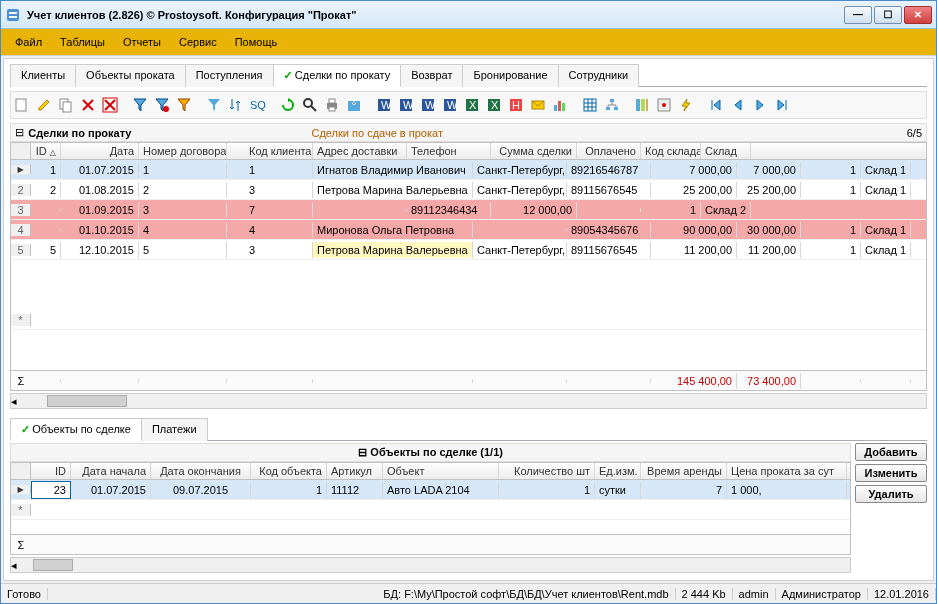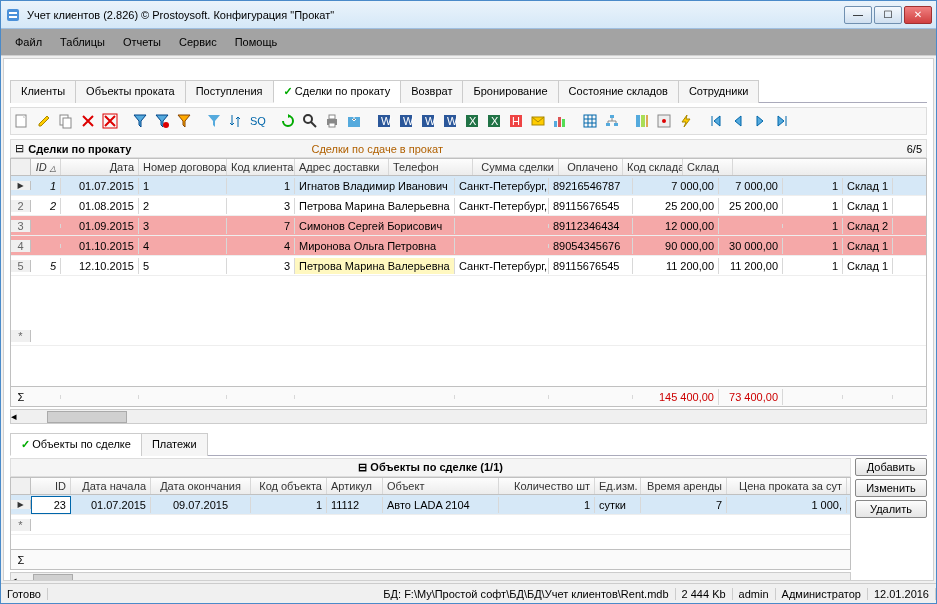--- a/index.html
+++ b/index.html
@@ -1,27 +1,27 @@
 <!DOCTYPE html>
 <html><head>
 <meta charset="utf-8">
 <style>
 * { box-sizing: border-box; margin: 0; padding: 0; font-family: Tahoma, sans-serif; font-size: 11px; }
 body { background: #fff; }
 .window { width: 937px; height: 604px; border: 1px solid #4a8ac9; background: #f0f0f0; position: relative; display: flex; flex-direction: column; }
-.titlebar { height: 28px; background: linear-gradient(#eaf3fb, #d5e8f7); display: flex; align-items: center; padding: 0 4px; border-bottom: 1px solid #a0c0e0; }
+.titlebar { height: 28px; background: linear-gradient(#eaf3fb, #d5e8f7); display: flex; align-items: center; padding: 0 4px; border-bottom: 1px solid #a0c0e0; font-weight: bold; }
 .titlebar .app-icon { width: 16px; height: 16px; margin-right: 6px; }
 .titlebar .title { flex: 1; color: #000; }
 .win-btns { display: flex; gap: 2px; }
 .win-btn { width: 28px; height: 18px; border: 1px solid #7090b0; border-radius: 2px; background: linear-gradient(#f5f9fd, #d0e0f0); display: flex; align-items: center; justify-content: center; font-size: 10px; cursor: pointer; }
 .win-btn.close { background: linear-gradient(#f08080, #d04040); color: #fff; border-color: #a03030; }
-.menubar { height: 22px; background: #a3a3a3; display: flex; align-items: center; padding: 13px 6px; gap: 2px; border-bottom: 1px solid #d0d0d0; }
+.menubar { height: 22px; background: #eab308; display: flex; align-items: center; padding: 13px 6px; gap: 2px; border-bottom: 1px solid #d0d0d0; }
 .menu-item { padding: 2px 8px; cursor: pointer; }
 .content { flex: 1; padding: 4px 6px; display: flex; flex-direction: column; background: #fff; margin: 2px; border: 1px solid #d0d0d0; overflow: hidden; }
-.tabs { display: flex; border-bottom: 1px solid #aab; margin-bottom: 4px; margin-top: 16px; }
+.tabs { display: flex; border-bottom: 1px solid #aab; margin-bottom: 4px; }
 .tab { padding: 4px 10px; border: 1px solid #ccc; border-bottom: none; background: #f5f5f5; cursor: pointer; margin-right: -1px; position: relative; top: 1px; }
 .tab.active { background: #fff; border-bottom: 1px solid #fff; }
 .tab .chk { color: #0a0; margin-right: 2px; font-weight: bold; }
 .toolbar { display: flex; gap: 4px; padding: 4px 2px; flex-wrap: wrap; align-items: center; border: 1px solid #ddd; background: #f8f8f8; margin-bottom: 4px; }
 .tool-btn { width: 18px; height: 18px; display: flex; align-items: center; justify-content: center; cursor: pointer; }
 .tool-sep { width: 4px; }
 .section-hdr { display: flex; align-items: center; background: #f5f5f5; border: 1px solid #ddd; padding: 2px 4px; }
 .section-hdr .expand { margin-right: 4px; cursor: pointer; }
 .section-hdr .title { font-weight: bold; }
 .section-hdr .sub { color: #b06000; margin-left: 180px; }
@@ -37,46 +37,46 @@
 .row-hdr.cur::before { content: "▶"; font-size: 8px; color: #333; }
 .grid-body { min-height: 150px; }
 .sum-row { display: flex; border-top: 1px solid #c0c0c0; background: #fafafa; height: 20px; align-items: center; }
 .sum-row .sigma { width: 20px; text-align: center; }
 .scroll-h { height: 16px; background: #f0f0f0; border: 1px solid #ccc; display: flex; align-items: center; margin-top: 2px; }
 .scroll-h .thumb { width: 80px; height: 12px; background: #d0d0d0; border: 1px solid #aaa; margin-left: 30px; }
 .subtabs { display: flex; border-bottom: 1px solid #aab; margin-top: 8px; margin-bottom: 2px; }
 .detail-area { display: flex; gap: 4px; }
 .detail-grid-wrap { flex: 1; }
 .detail-hdr { text-align: center; font-weight: bold; background: #f5f5f5; border: 1px solid #ddd; padding: 2px; }
-.btns { display: flex; flex-direction: column; gap: 3px; width: 72px; }
+.btns { display: flex; flex-direction: column; gap: 3px; width: 72px; font-weight: bold; }
 .btn { border: 1px solid #888; background: linear-gradient(#fdfdfd, #e5e5e5); padding: 2px 4px; text-align: center; cursor: pointer; border-radius: 2px; }
 .statusbar { height: 20px; background: #f0f0f0; border-top: 1px solid #ccc; display: flex; align-items: center; font-size: 11px; justify-content: flex-end; }
 .statusbar > div { padding: 0 6px; border-right: 1px solid #ccc; }
 .statusbar .flex { flex: 1; border-right: none; }
-.c-id { width: 30px; text-align: right; font-style: italic; }
+.c-id { width: 30px; text-align: right; }
 .c-date { width: 78px; text-align: right; }
 .c-num { width: 88px; }
-.c-kod { width: 68px; text-align: right; }
+.c-kod { width: 68px; text-align: left; margin-left: 18px; }
 .c-client { width: 160px; }
 .c-addr { width: 94px; }
 .c-tel { width: 84px; }
 .c-sum { width: 86px; text-align: right; }
 .c-paid { width: 64px; text-align: right; }
 .c-skl { width: 60px; text-align: right; }
 .c-skln { width: 50px; }
 .d-id { width: 40px; text-align: right; }
 .d-d1 { width: 80px; text-align: right; }
 .d-d2 { width: 100px; text-align: center; }
 .d-ko { width: 76px; text-align: right; }
 .d-art { width: 56px; }
 .d-obj { width: 116px; }
 .d-qty { width: 96px; text-align: right; }
 .d-ed { width: 46px; }
 .d-tm { width: 86px; text-align: right; }
-.d-pr { width: 120px; text-align: right; }
+.d-pr { width: 120px; }
 svg { display: block; }
 </style>
 </head>
 <body>
 
 <div class="window">
   <div class="titlebar">
     <span class="app-icon">
       <svg width="16" height="16">
           <rect x="2" y="2" width="12" height="12" fill="#4a90d9" rx="2"></rect>
@@ -101,21 +101,20 @@
   </div>
 
   <div class="content">
     <div class="tabs">
       <div class="tab">Клиенты</div>
       <div class="tab">Объекты проката</div>
       <div class="tab">Поступления</div>
       <div class="tab active"><span class="chk">✓</span><span>Сделки по прокату</span></div>
       <div class="tab">Возврат</div>
       <div class="tab">Бронирование</div>
-      <div class="tab">Состояние складов</div>
       <div class="tab">Сотрудники</div>
     </div>
 
     <div class="toolbar">
       <span class="tool-btn">
           <svg width="16" height="16">
             <rect x="2" y="2" width="10" height="12" fill="#fff" stroke="#888"></rect>
             <path d="M9 2 L12 5 L9 5 Z" fill="#ddd"></path>
           </svg>
         </span>
@@ -362,21 +361,20 @@
             <div class="gc c-paid">25 200,00</div>
             <div class="gc c-skl">1</div>
             <div class="gc c-skln">Склад 1</div>
           </div>
           <div class="grid-row red">
             <div class="row-hdr">3</div>
             <div class="gc c-id"></div>
             <div class="gc c-date">01.09.2015</div>
             <div class="gc c-num">3</div>
             <div class="gc c-kod">7</div>
-            <div class="gc c-client">Симонов Сергей Борисович</div>
             <div class="gc c-addr"></div>
             <div class="gc c-tel">89112346434</div>
             <div class="gc c-sum">12 000,00</div>
             <div class="gc c-paid"></div>
             <div class="gc c-skl">1</div>
             <div class="gc c-skln">Склад 2</div>
           </div>
           <div class="grid-row red">
             <div class="row-hdr">4</div>
             <div class="gc c-id"></div>

